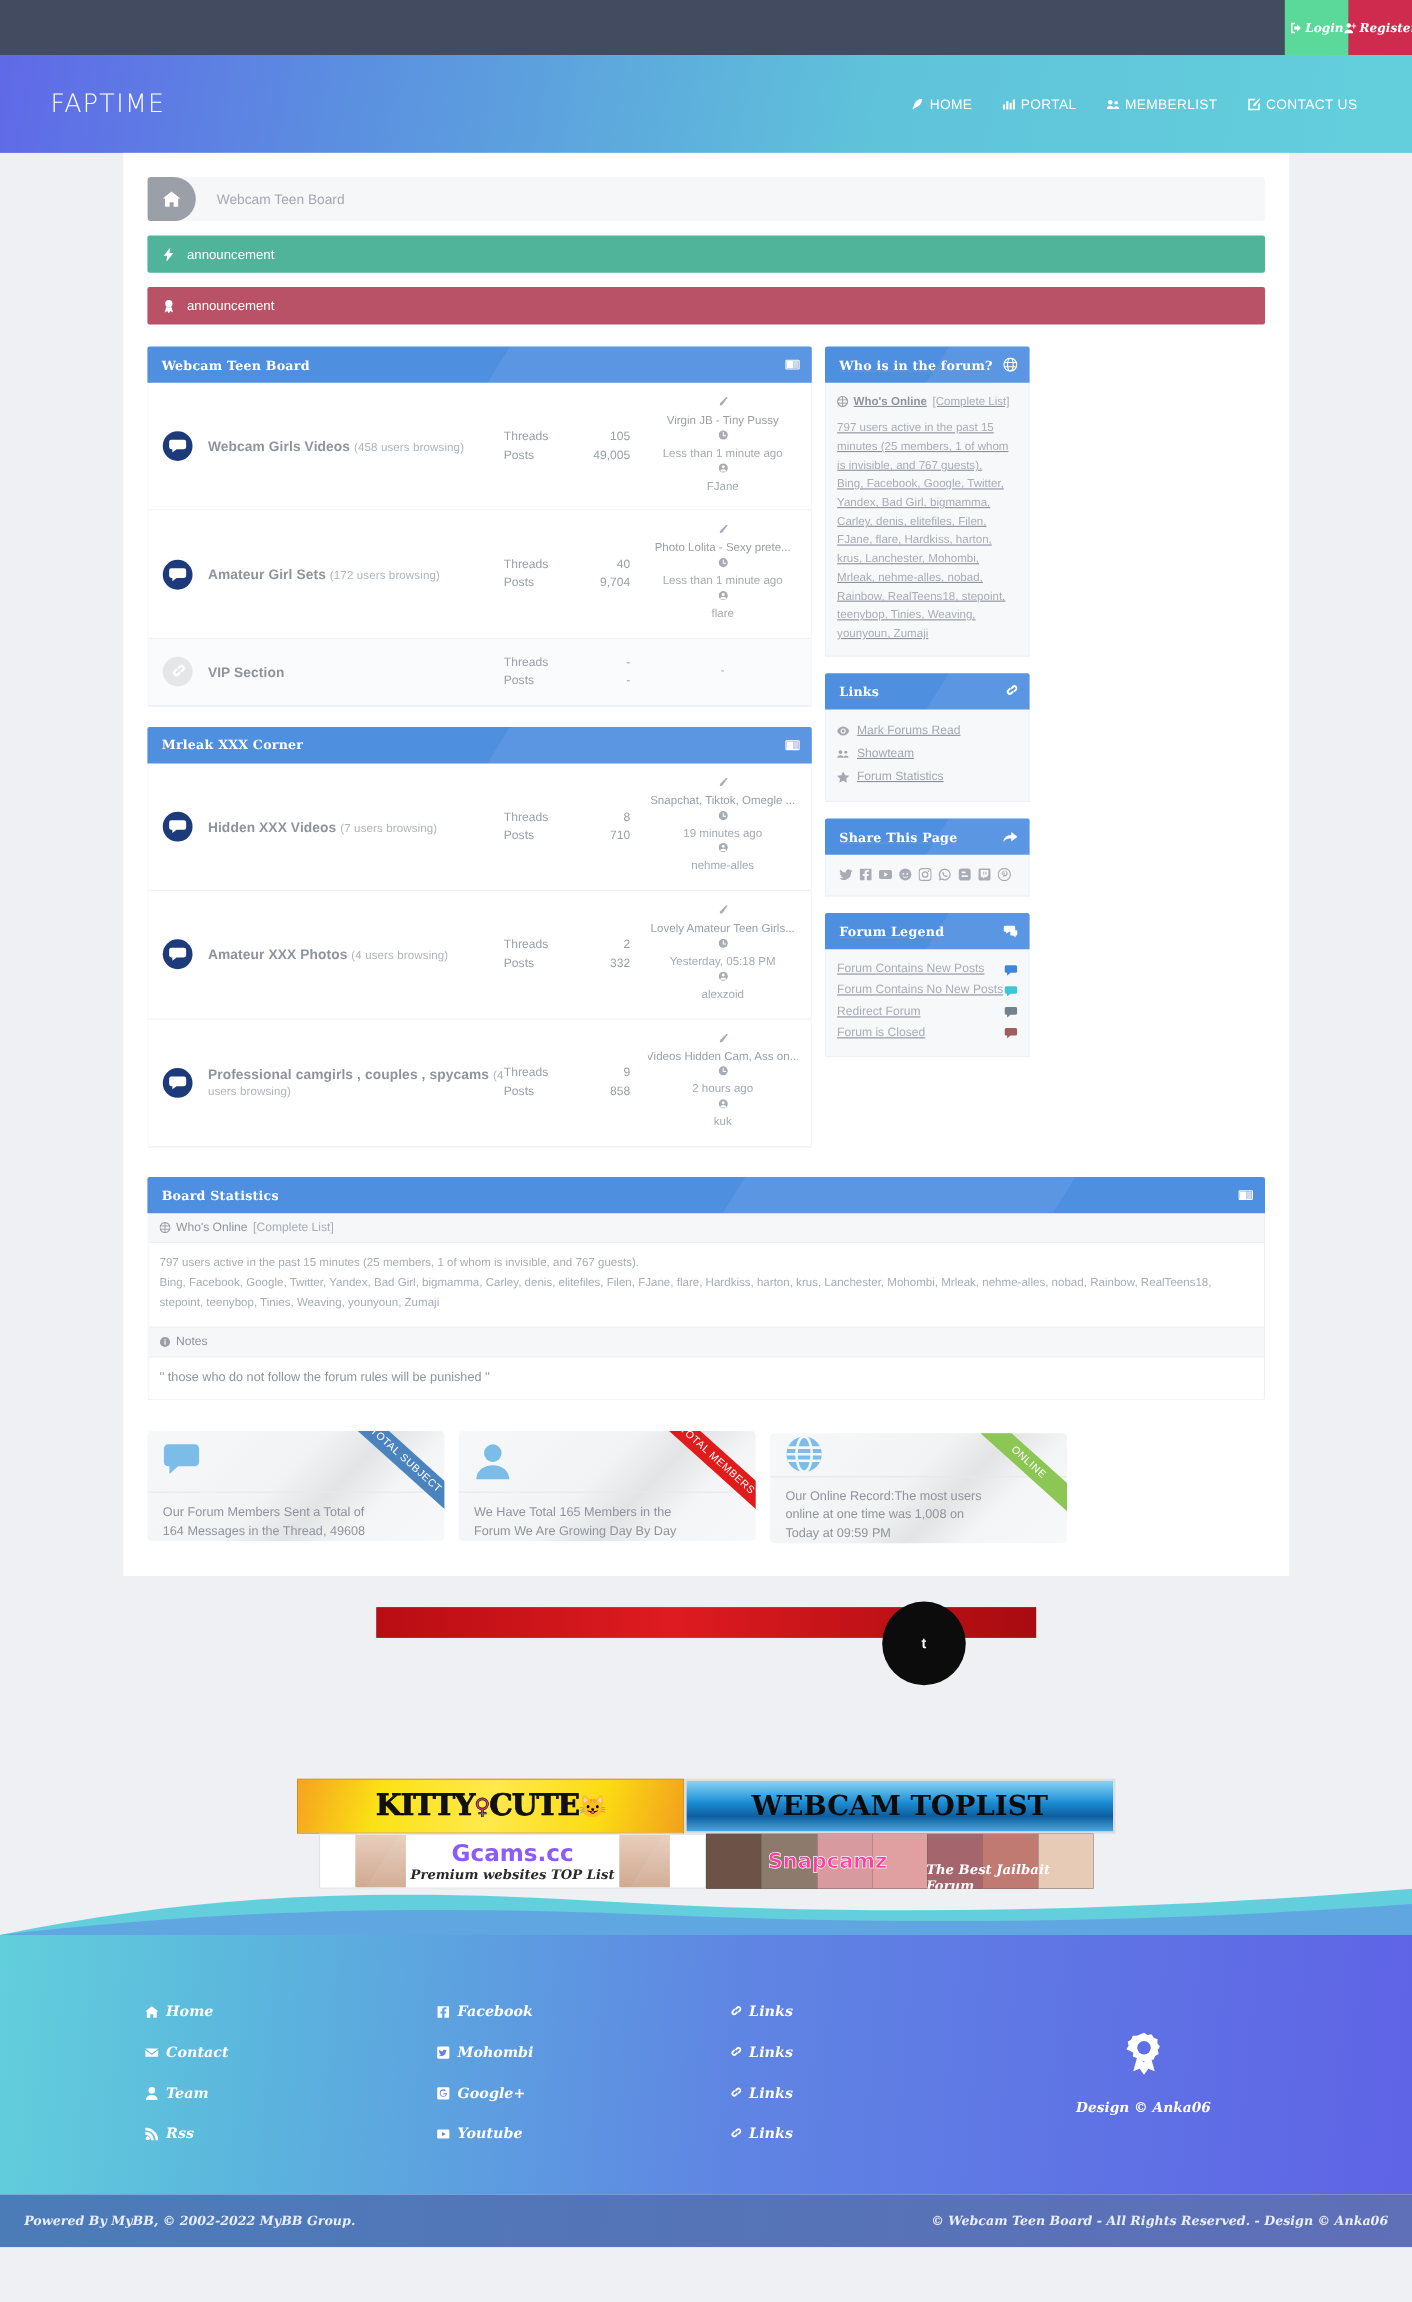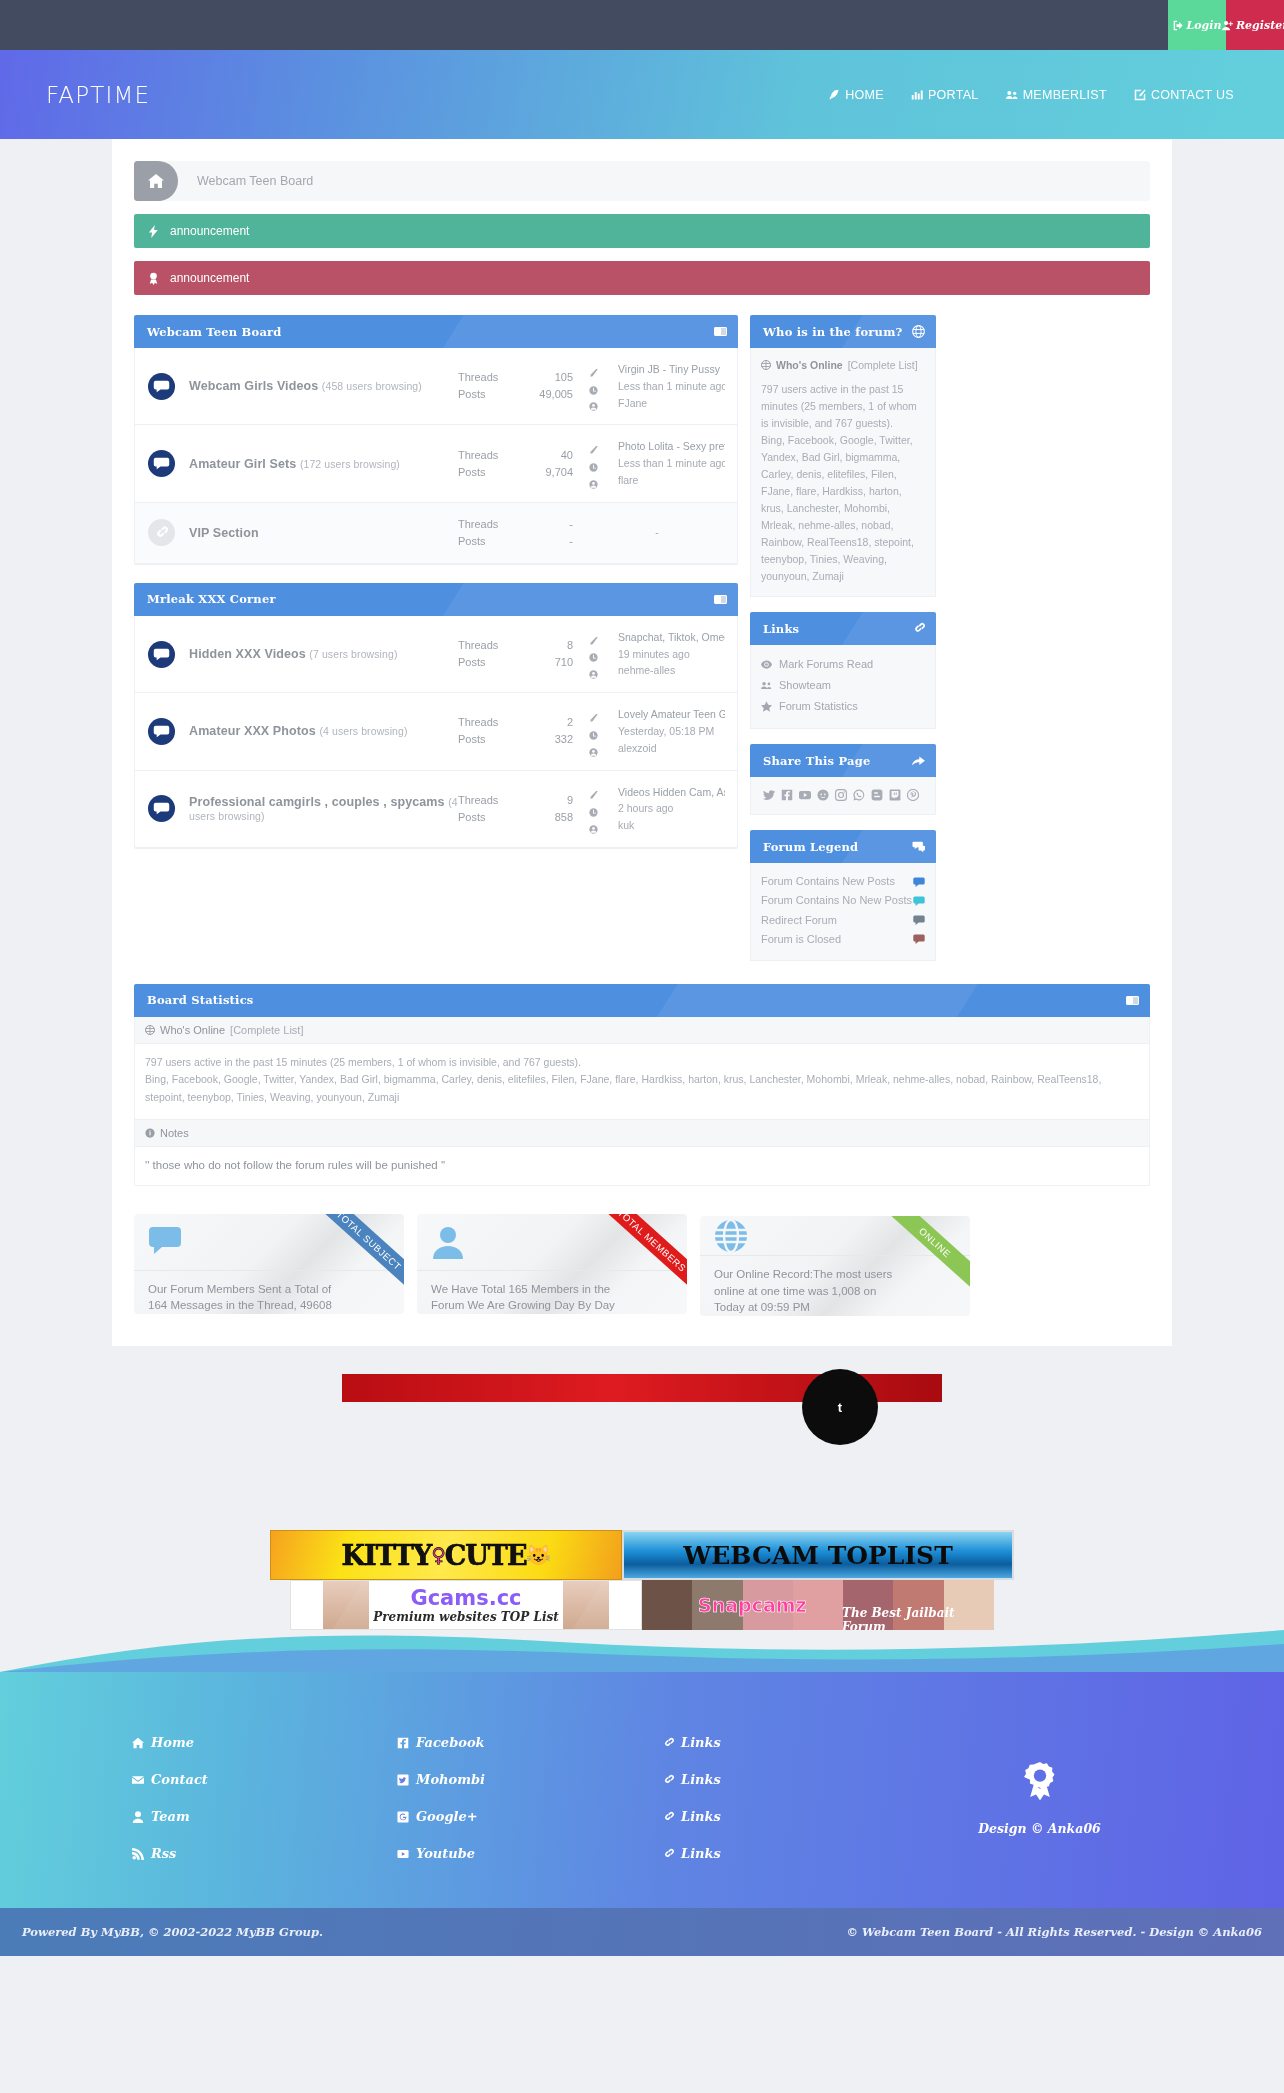--- a/index.html
+++ b/index.html
@@ -101,21 +101,21 @@
     color: #fff;
     font-size: 12px;
   }
   .ann.green { background: #4fb49a; }
   .ann.red { background: #b95266; }
   .ann svg { width: 11px; height: 13px; fill: #fff; }
 
   
   .cols { display: flex; gap: 12px; margin-top: 20px; align-items: flex-start; }
   .colmain { width: 604px; flex: none; }
-  .colside { width: 186px; flex: none; }
+  .colside { width: 186px; flex: none; text-decoration: underline; }
 
   
   .ph {
     height: 33px;
     background: #4f8fe0;
     position: relative;
     overflow: hidden;
     display: flex;
     align-items: center;
     padding: 0 11px 0 13px;
@@ -183,21 +183,21 @@
   }
   .f-stats .line { display: flex; justify-content: space-between; }
   .f-stats .num { color: #9a9fa7; }
   .f-last {
     width: 152px; flex: none;
     font-size: 10.5px;
     color: #a5aab2;
     line-height: 1.6;
     padding-left: 16px;
   }
-  .f-last div { display: flex; align-items: flex-end; gap: 20px; white-space: nowrap; overflow: hidden; }
+  .f-last div { display: flex; align-items: center; gap: 4px; white-space: nowrap; overflow: hidden; flex-direction: column; }
   .f-last svg { width: 9px; height: 9px; fill: #a8adb5; flex: none; }
   .f-last .title { color: #9aa0a8; }
   .f-last.empty { display: flex; align-items: center; justify-content: center; }
 
   .panelbox { border: 1px solid #eef0f3; border-top: 0; border-radius: 0 0 2px 2px; }
   .cat { margin-bottom: 18px; }
 
   
   .spanel { margin-bottom: 15px; }
   .spbody {

